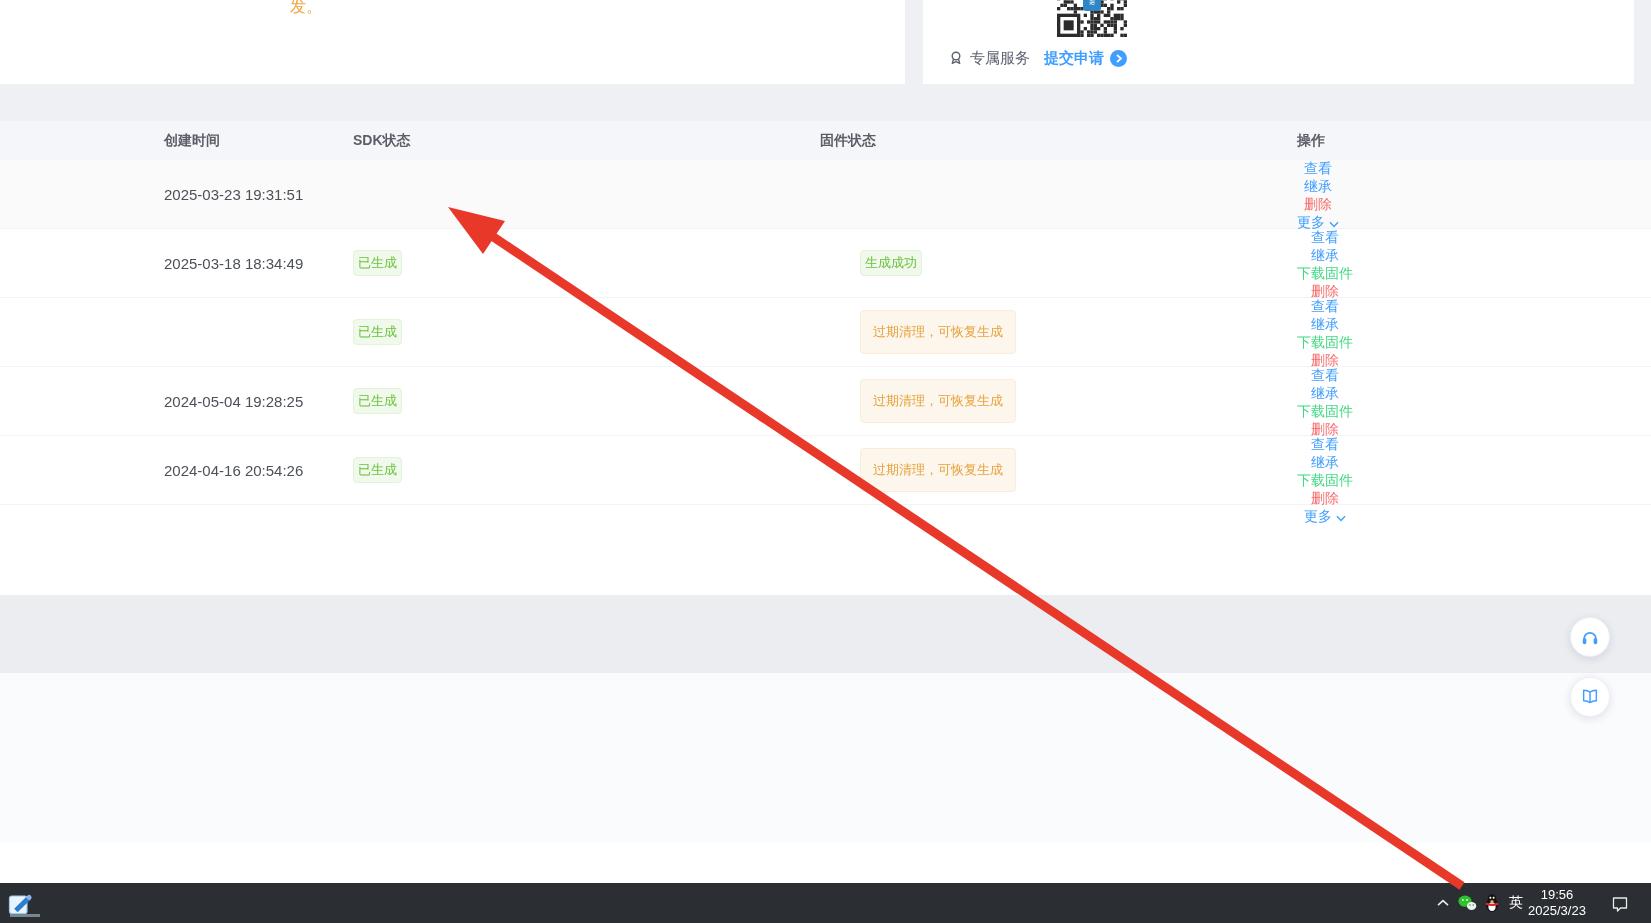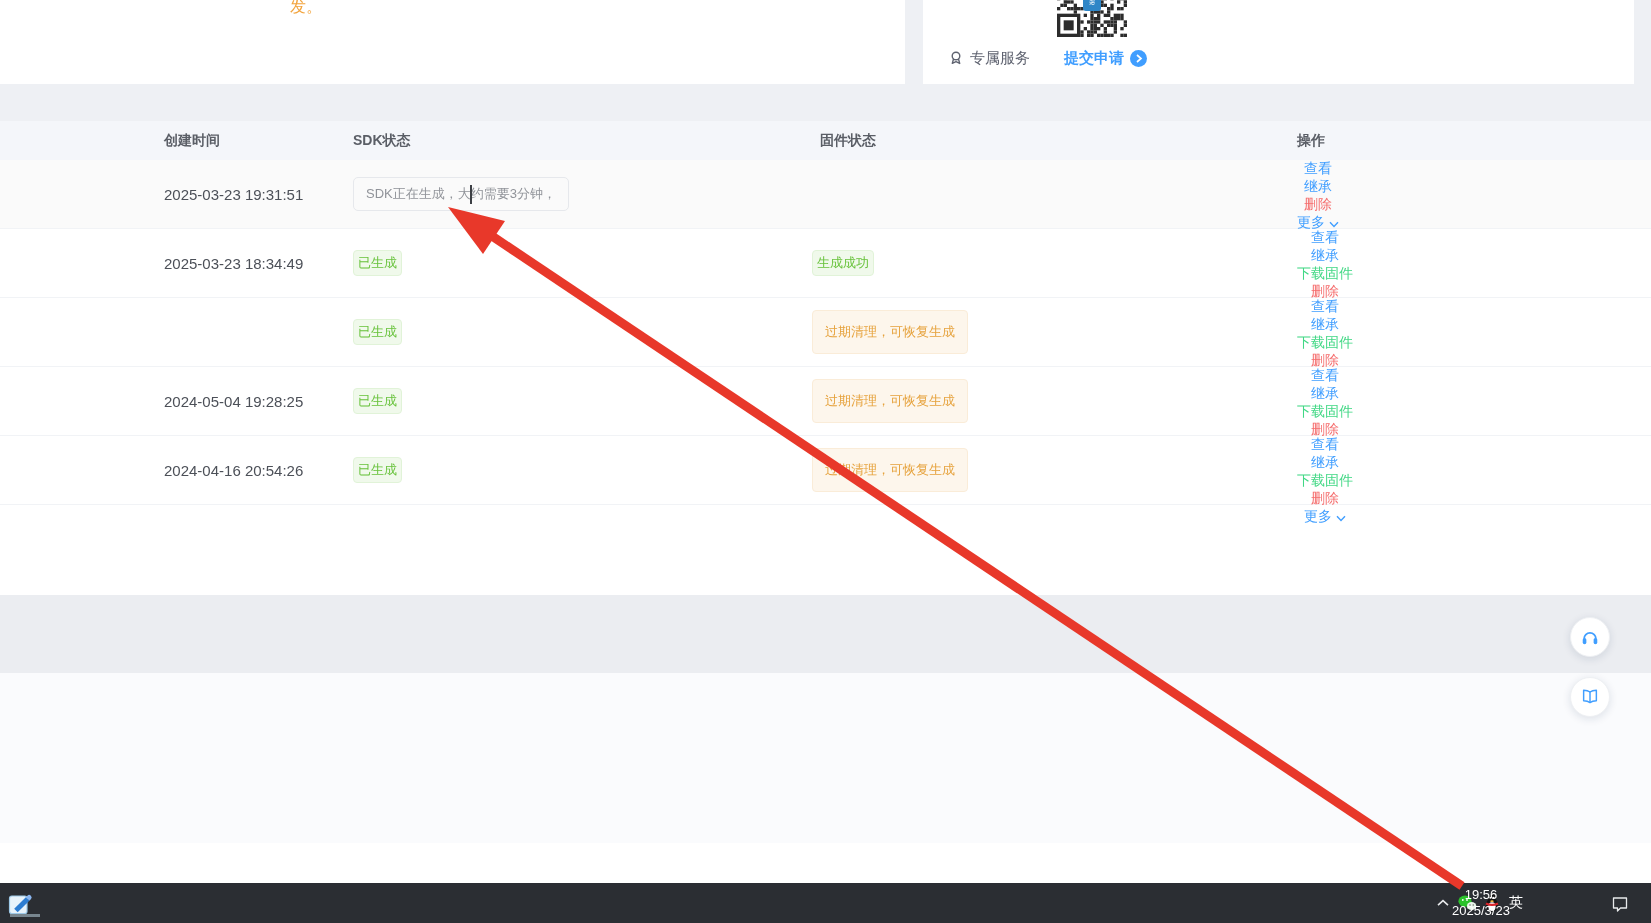--- a/index.html
+++ b/index.html
@@ -7,32 +7,32 @@
     background:#eef0f4;font-family:"Liberation Sans","DejaVu Sans",sans-serif;
     -webkit-font-smoothing:antialiased;}
   
   .card-left{position:absolute;left:0;top:0;width:905px;height:84px;background:#fff;}
   .notice-text{position:absolute;left:290px;top:-3px;color:#f2a33c;font-size:16px;}
   .card-right{position:absolute;left:923px;top:0;width:711px;height:84px;background:#fff;}
   .qr-top-crop{position:absolute;left:134px;top:0;width:70px;height:37px;overflow:hidden;}
   .qr-top-crop .qr{position:absolute;left:0;top:-33px;}
   .service-row{position:absolute;left:25px;top:46px;height:24px;display:flex;align-items:center;}
   .service-label{color:#5f6370;font-size:15px;margin-left:6px;}
-  .apply-link{margin-left:34px;color:var(--c-primary);font-size:15px;font-weight:bold;cursor:pointer;display:flex;align-items:center;}
+  .apply-link{margin-left:14px;color:var(--c-primary);font-size:15px;font-weight:bold;cursor:pointer;display:flex;align-items:center;}
   .apply-arrow{width:17px;height:17px;border-radius:50%;background:var(--c-primary);margin-left:6px;display:flex;align-items:center;justify-content:center;}
   
   .table-wrap{position:absolute;left:0;top:121px;width:1651px;height:474px;background:#fff;}
   .thead{position:relative;height:39px;background:#f4f6fa;color:#5a5e66;font-size:14px;font-weight:bold;}
   .thead span{position:absolute;top:50%;transform:translateY(-50%);}
   .h-created{left:164px;} .h-sdk{left:353px;} .h-fw{left:820px;} .h-actions{left:1297px;font-family:Liberation Mono, monospace;}
   .trow{position:relative;height:68px;border-bottom:1px solid #f1f3f6;background:#fff;}
   .trow.first{background:#fafafa;text-align:center;}
   .cell{position:absolute;top:0;bottom:0;display:flex;align-items:center;}
   .c-created{left:164px;color:#4c5058;font-size:15px;}
-  .c-sdk{left:353px;} .c-fw{left:812px;} .c-actions{left:1297px;flex-direction:column;}
+  .c-sdk{left:353px;} .c-fw{left:860px;} .c-actions{left:1297px;flex-direction:column;}
   .badge{display:inline-block;padding:0 4px;height:24px;line-height:24px;border-radius:4px;
     font-size:13px;border:1px solid transparent;white-space:nowrap;}
   .badge.success{color:var(--c-success);background:var(--c-success_bg);border-color:var(--c-success_border);}
   .badge.warning{color:var(--c-warning);background:var(--c-warning_bg);border-color:var(--c-warning_border);height:26px;line-height:26px;padding:8px 12px;}
   .badge.pending{color:var(--c-pending_text);background:#fafafa;border-color:#e6e8ec;height:32px;line-height:32px;padding:0 12px;border-radius:5px;}
   .ibeam{position:absolute;left:117px;top:25px;width:1.5px;height:19px;background:#3c3f44;}
   .lnk{font-size:14px;cursor:pointer;white-space:nowrap;display:inline-flex;align-items:center;}
   .t-primary{color:var(--c-primary);} .t-danger{color:var(--c-danger);} .t-success{color:var(--c-download_green);}
   .sep{display:inline-block;width:1px;height:14px;background:#e2e5ea;margin:0 10px;}
   .caret{width:10px;height:7px;margin-left:4px;margin-top:2px;}
@@ -47,21 +47,21 @@
   .float-btn{position:absolute;left:1570px;width:38px;height:38px;border-radius:50%;background:#fff;
     border:1px solid #eef0f3;box-shadow:0 2px 8px rgba(20,40,80,.12);display:flex;align-items:center;justify-content:center;cursor:pointer;}
   .fb-1{top:617px;} .fb-2{top:677px;}
   
   .taskbar{position:absolute;left:0;top:883px;width:1651px;height:40px;background:#2b2e33;}
   .tb-app{position:absolute;left:6px;top:6px;width:28px;height:28px;cursor:pointer;}
   .tb-underline{position:absolute;left:4px;bottom:0;width:30px;height:3px;background:#78868f;}
   .tb-item{position:absolute;top:0;height:40px;display:flex;align-items:center;justify-content:center;cursor:pointer;}
   .tb-chevron{left:1432px;width:22px;} .tb-wechat{left:1454px;width:26px;} .tb-qq{left:1480px;width:24px;}
   .tb-ime{left:1504px;width:24px;color:#fff;font-size:14px;}
-  .tb-clock{left:1452px;width:58px;flex-direction:column;color:#fff;font-size:13px;line-height:16px;}
+  .tb-clock{left:1528px;width:58px;flex-direction:column;color:#fff;font-size:13px;line-height:16px;}
   .tb-notif{left:1604px;width:32px;}
   
   .overlay{position:absolute;left:0;top:0;width:1651px;height:923px;pointer-events:none;z-index:50;}
 </style>
 </head>
 <body>
 
 <div id="screen">
 
   <div class="card-left">
@@ -234,39 +234,35 @@
   <div class="table-wrap">
     <div class="thead">
       <span class="h-created">创建时间</span>
       <span class="h-sdk">SDK状态</span>
       <span class="h-fw">固件状态</span>
       <span class="h-actions">操作</span>
     </div>
     <div>
         <div class="trow first">
           <div class="cell c-created">2025-03-23 19:31:51</div>
-          <div class="cell c-sdk">
-            <div class="badge pending" style="display: inline-block;">SDK正在生成，大约需要3分钟，</div>
-            <div class="ibeam"></div>
-          </div>
           <div class="cell c-fw"></div>
           <div class="cell c-actions">
             <a class="lnk t-primary">查看</a>
             <div class="sep"></div>
             <a class="lnk t-primary">继承</a>
             <div class="sep"></div>
             <a class="lnk t-danger">删除</a>
             <div class="sep"></div>
             <a class="lnk t-primary">更多<svg class="caret" viewBox="0 0 10 7">
                 <polyline points="1,1.3 5,5.4 9,1.3" fill="none" stroke="currentColor" stroke-width="1.4"></polyline>
               </svg></a>
           </div>
         </div>
         <div class="trow">
-          <div class="cell c-created">2025-03-23 18:34:49</div>
+          <div class="cell c-created">2025-03-18 18:34:49</div>
           <div class="cell c-sdk">
             <div class="badge success" style="display: inline-block;">已生成</div>
           </div>
           <div class="cell c-fw">
             <div class="badge success">生成成功</div>
           </div>
           <div class="cell c-actions">
             <a class="lnk t-primary">查看</a>
             <div class="sep"></div>
             <a class="lnk t-primary">继承</a>

